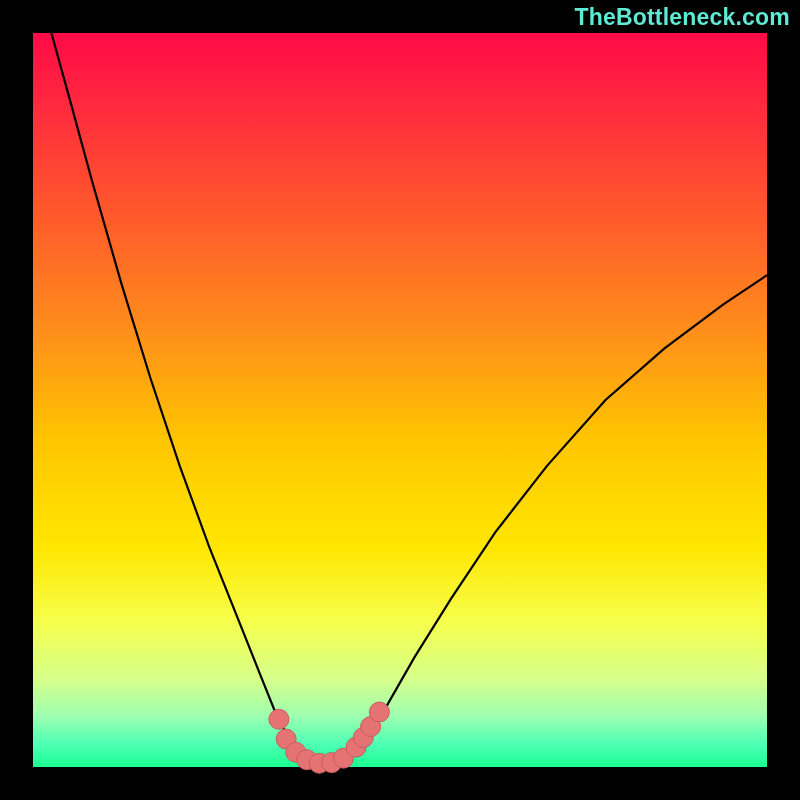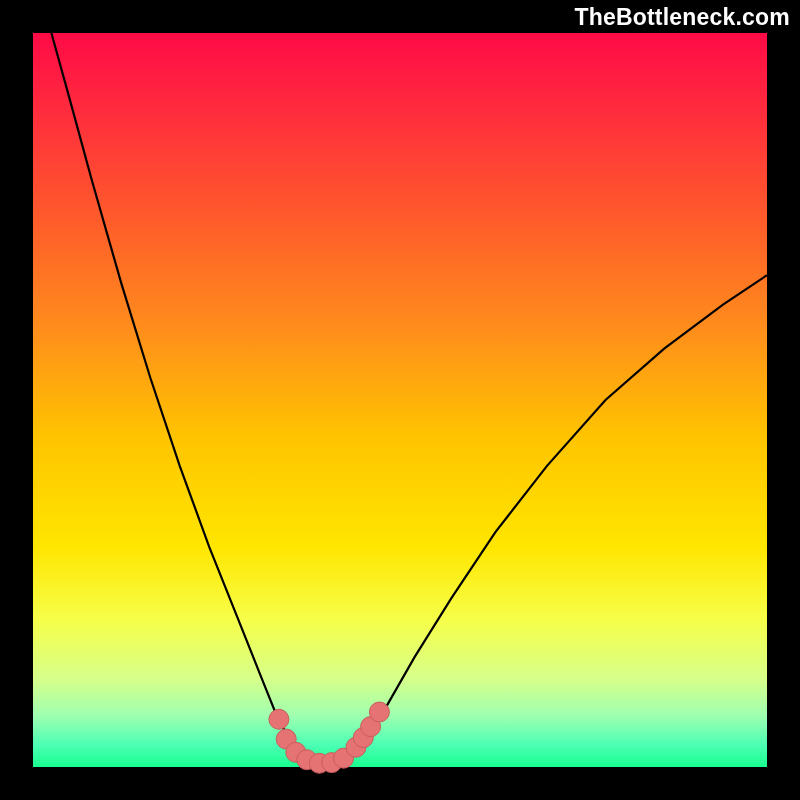--- a/index.html
+++ b/index.html
@@ -14,21 +14,21 @@
   .frame {
     position: relative;
     width: 800px;
     height: 800px;
     background: #000;
   }
   .watermark {
     position: absolute;
     top: 4px;
     right: 10px;
-    color: #ffffff;
+    color: #5eead4;
     font-size: 23px;
     font-weight: 600;
     letter-spacing: 0.2px;
     user-select: none;
     text-align: center;
   }
   svg {
     position: absolute;
     top: 0;
     left: 0;

